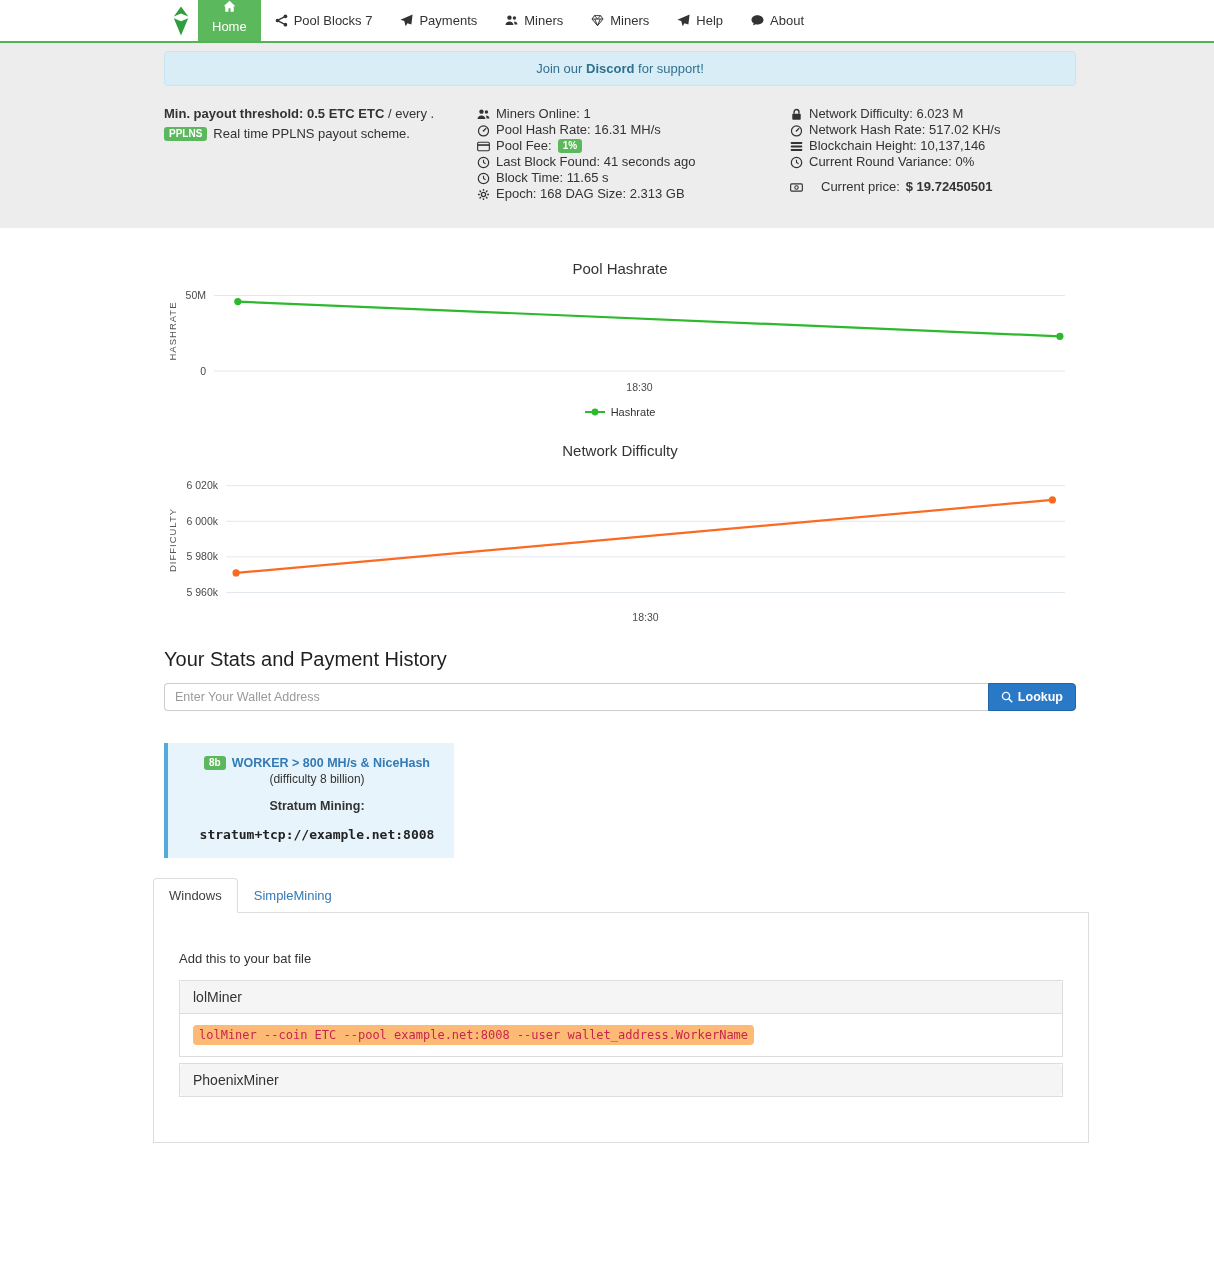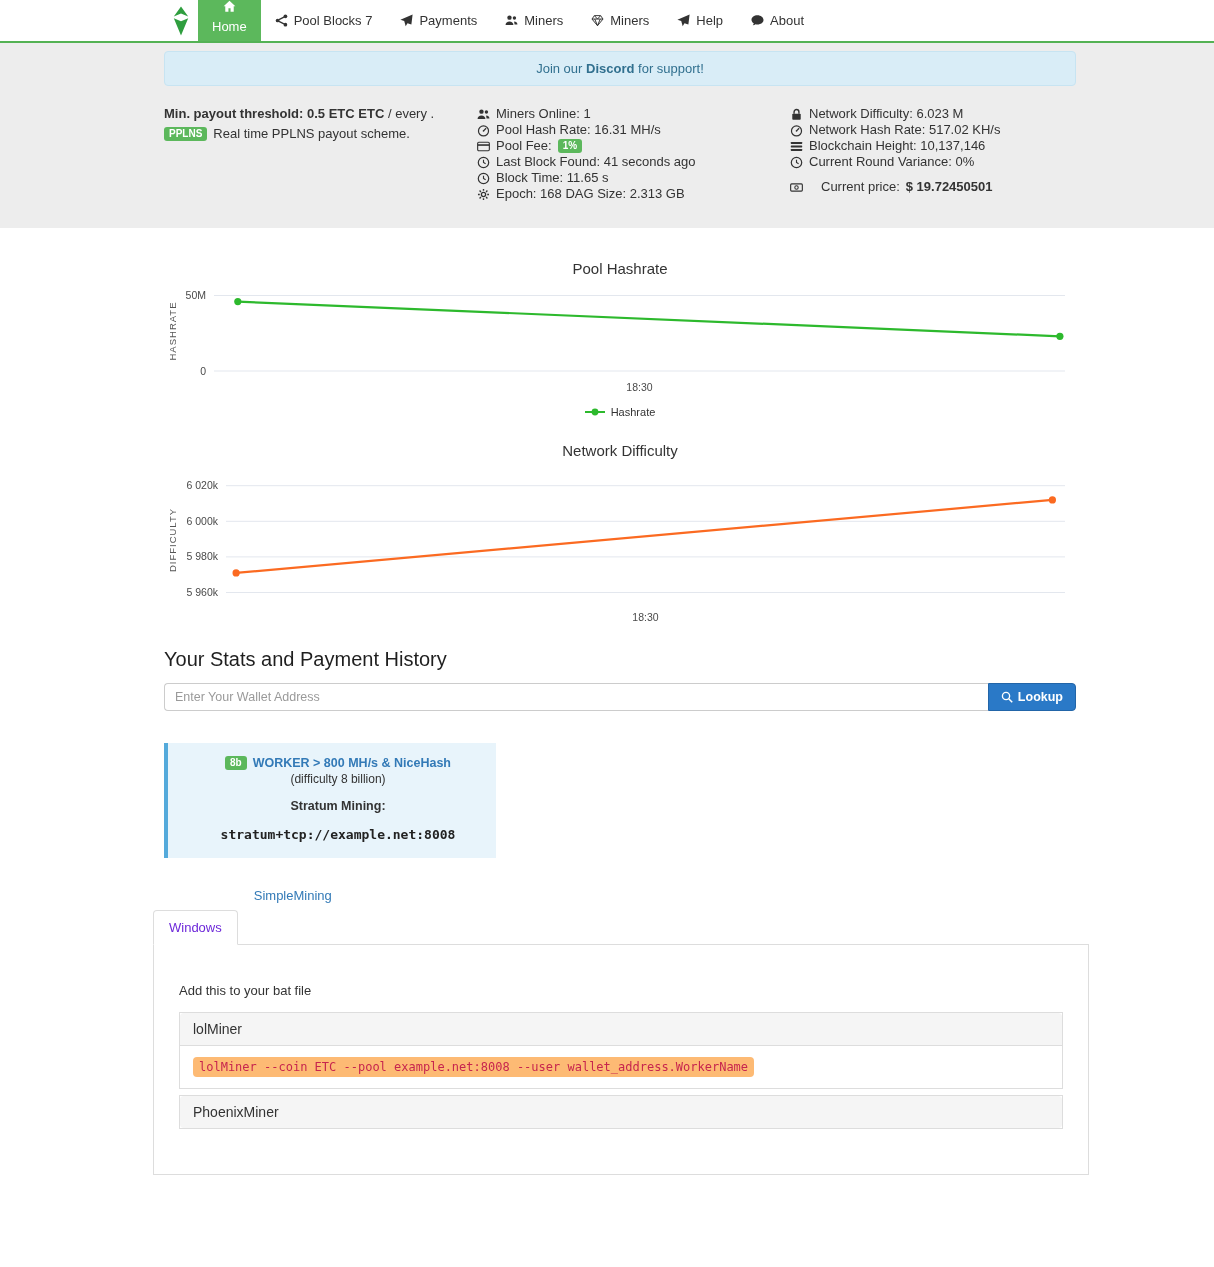--- a/index.html
+++ b/index.html
@@ -44,31 +44,31 @@
 
   
   .lookup-heading { font-size:20px; font-weight:400; color:#1f1f1f; margin:18px 0 12px 0; }
   .input-group { display:flex; width:912px; }
   .wallet-input { flex:1; height:28px; border:1px solid #ccc; border-right:none; border-radius:4px 0 0 4px; padding:0 10px; font-size:12.5px; color:#3b82f6; outline:none; font-family:"Liberation Sans", sans-serif; }
   .wallet-input::placeholder { color:#9a9a9a; }
   .lookup-btn { background:#2a79c7; border:1px solid #2265a8; color:#fff; border-radius:0 4px 4px 0; padding:0 12px; font-size:12.5px; font-weight:bold; display:flex; align-items:center; gap:5px; cursor:pointer; font-family:"Liberation Sans", sans-serif; }
   .lookup-btn .ic { width:12px; height:12px; }
 
   
-  .worker-box { width:332px; margin-top:32px; background:#e8f4fb; border-left:4px solid #54aadb; padding:13px 8px 16px 20px; text-align:center; }
+  .worker-box { width:290px; margin-top:32px; background:#e8f4fb; border-left:4px solid #54aadb; padding:13px 8px 16px 20px; text-align:center; }
   .worker-title { color:#337ab7; font-weight:bold; font-size:12.5px; display:flex; align-items:center; justify-content:center; gap:6px; }
   .worker-sub { font-size:12px; color:#333; margin-top:2px; }
   .stratum-label { font-weight:bold; font-size:12.5px; margin-top:13px; }
   .stratum-url { font-family:"DejaVu Sans Mono", monospace; font-size:13px; font-weight:600; margin-top:14px; color:#222; }
 
   
   .config-section { margin-top:20px; margin-left:-11px; width:936px; }
   .tab-bar { display:flex; }
   .tab { padding:9px 15px; font-size:13px; cursor:pointer; border:1px solid transparent; margin-bottom:-1px; border-radius:4px 4px 0 0; color:#337ab7; }
-  .tab.active { background:#fff; border-color:#ddd; border-bottom-color:#fff; color:#6d28d9; cursor:default; z-index:2;margin-top:32px; }
+  .tab.active { background:#fff; border-color:#ddd; border-bottom-color:#fff; color:#404040; cursor:default; z-index:2; }
   .tab-content { border:1px solid #ddd; background:#fff; padding:38px 25px 39px 25px; }
   .instruction { font-size:13px; color:#333; margin-bottom:14px; }
   .acc-panel { border:1px solid #ddd; border-radius:0; margin-bottom:6px; }
   .acc-heading { background:#f5f5f5; padding:8px 13px; font-size:14px; color:#333; cursor:pointer; border-radius:4px 4px 0 0; }
   .acc-panel.collapsed .acc-heading { border-radius:4px; }
   .acc-body { border-top:1px solid #ddd; padding:11px 13px; }
   .cmd-code { font-family:"DejaVu Sans Mono", monospace; font-size:12px; color:#c7254e; background:#fdba74; padding:3px 6px; border-radius:4px; display:inline-block; }
 </style>
 </head>
 <body>

